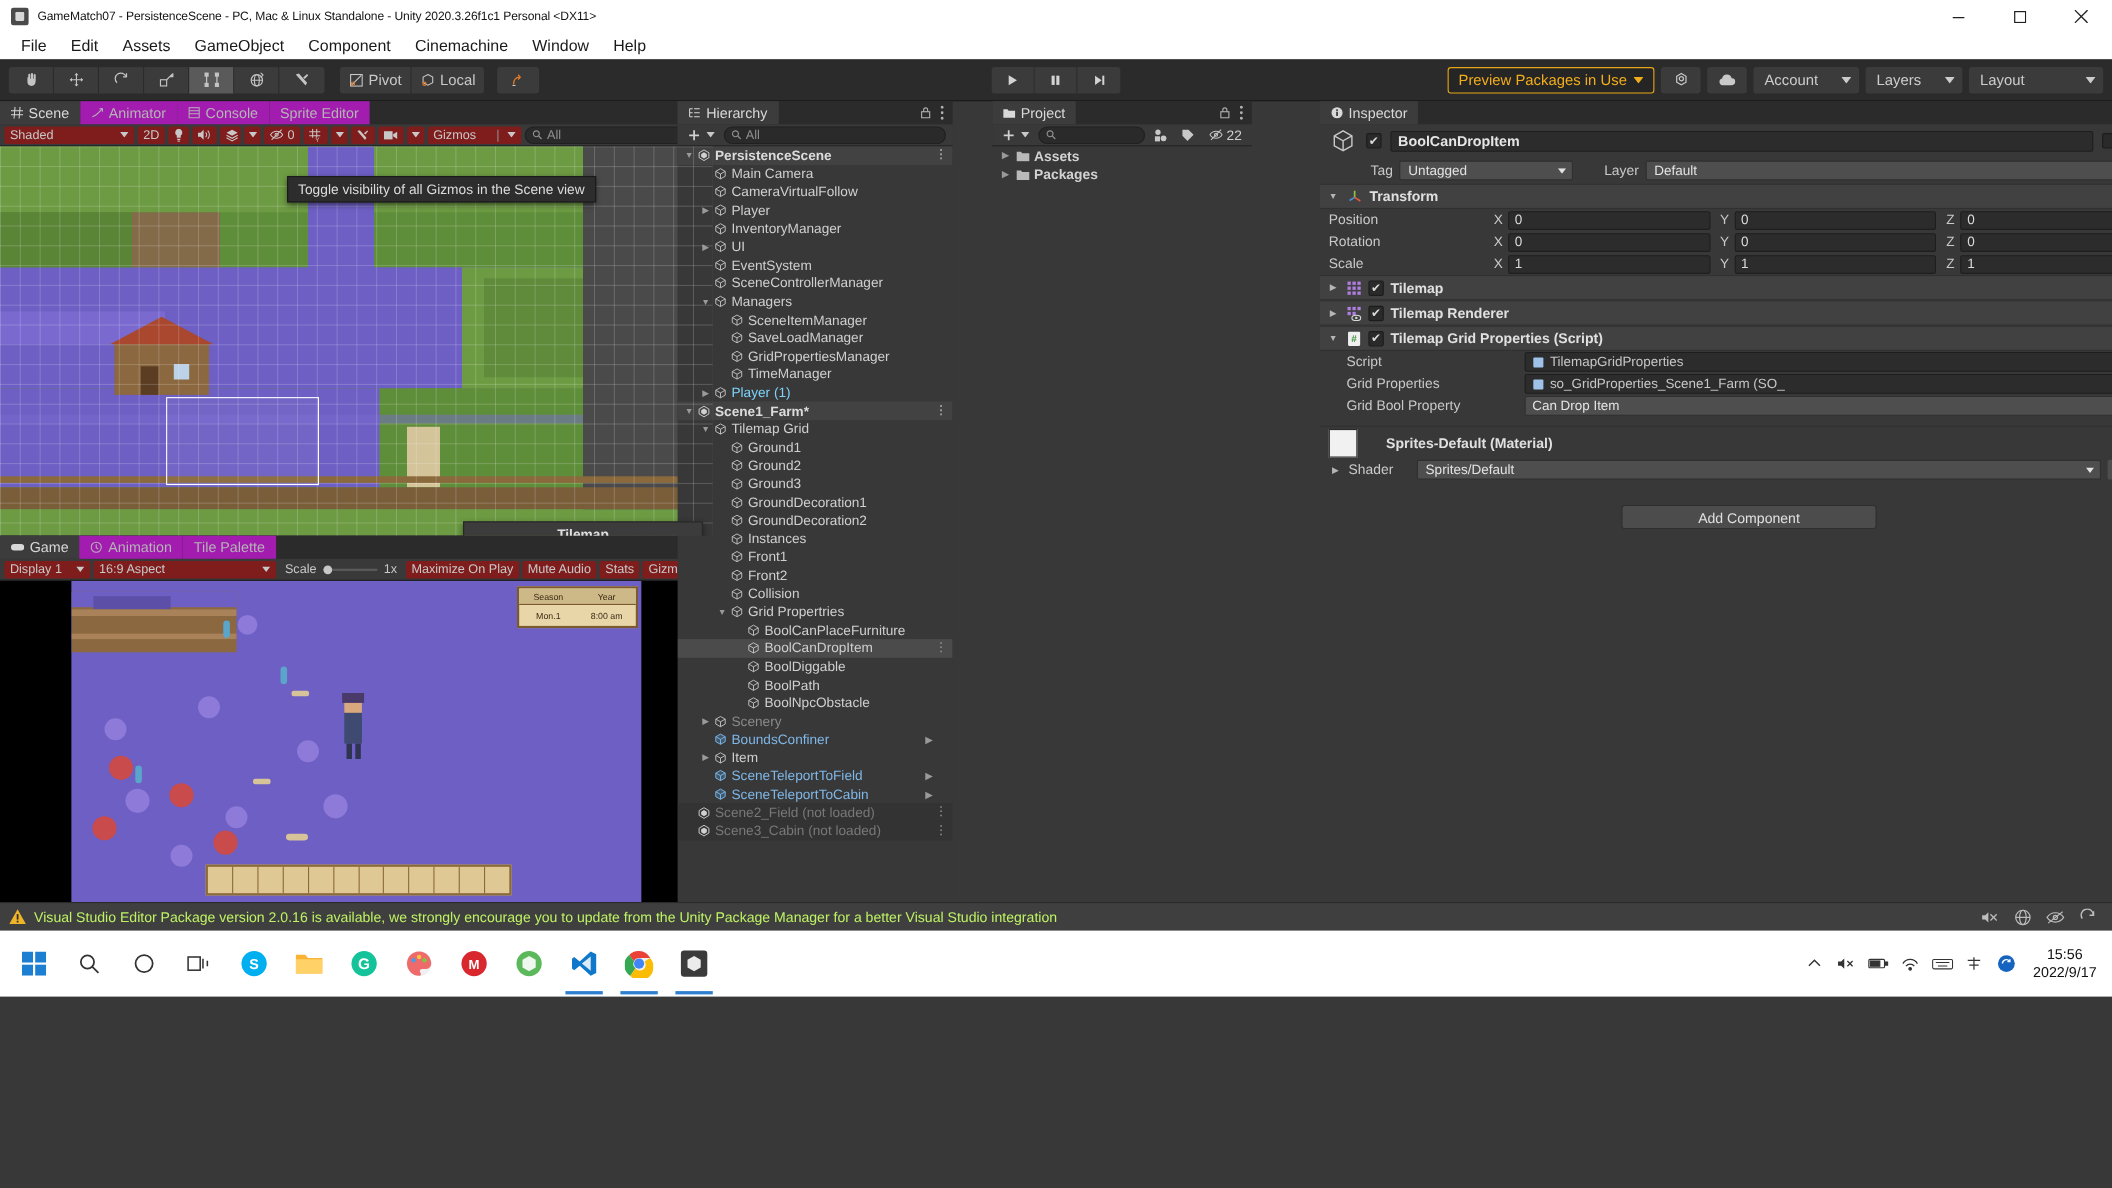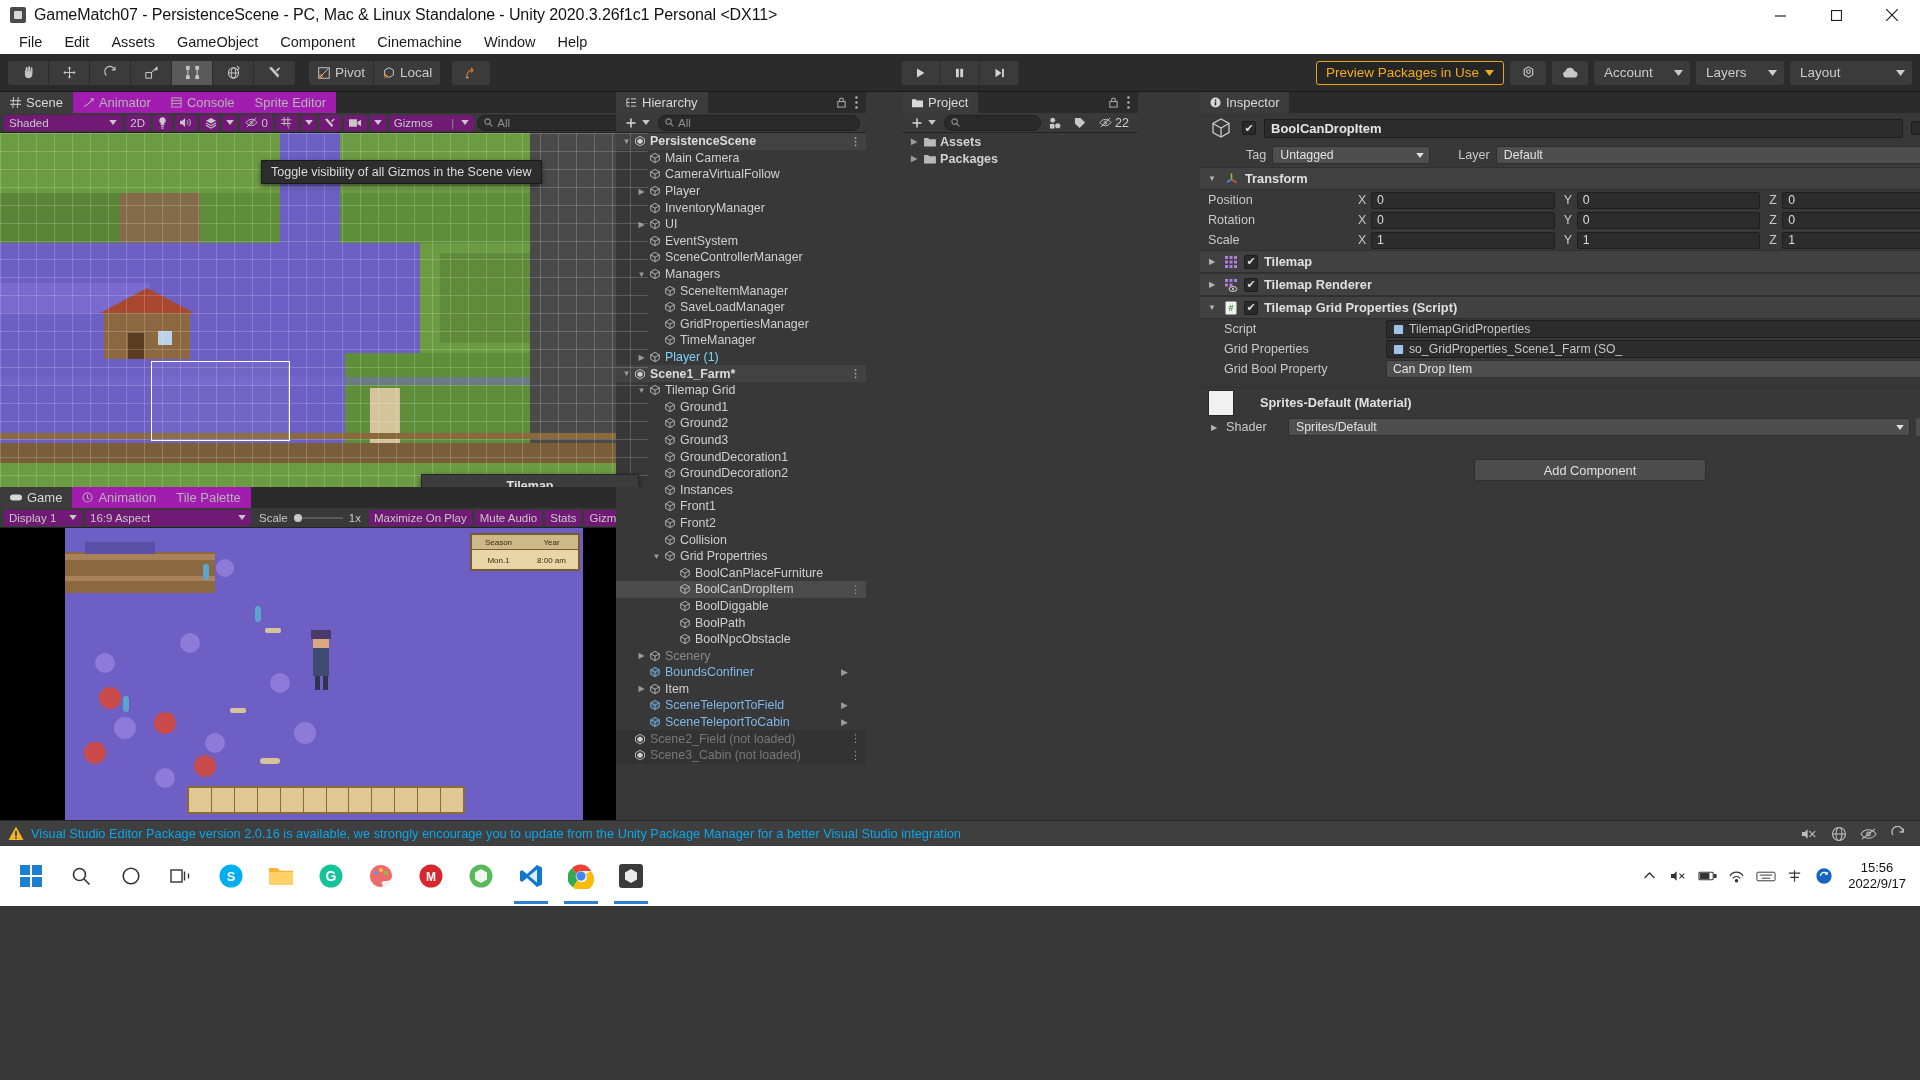--- a/index.html
+++ b/index.html
@@ -18,21 +18,21 @@
   }
   .titlebar-icon {
     width: 16px; height: 16px; margin-left: 10px; margin-right: 8px;
     background: #4a4a4a; border-radius: 2px; position: relative; flex: none;
   }
   .titlebar-icon::after {
     content: ""; position: absolute; inset: 4px;
     background: #d8d8d8; border-radius: 1px;
   }
   .titlebar-title {
-    font-size: 16px; color: #121212; white-space: nowrap;
+    font-size: 11px; color: #121212; white-space: nowrap;
     letter-spacing: -0.1px;
   }
   .win-controls {
     margin-left: auto; display: flex; height: 30px;
   }
   .win-btn {
     width: 56px; height: 30px; display: flex; align-items: center;
     justify-content: center; color: #202020;
   }
   .win-btn svg { display: block; }
@@ -122,21 +122,21 @@
   .ptab.active { background: #3c3c3c; color: #d8d8d8; }
   .ptab-icons {
     margin-left: auto; display: flex; align-items: center; gap: 8px;
     padding-right: 8px; color: #b0b0b0;
   }
   .panel-toolbar {
     height: 20px; background: #393939; display: flex; align-items: center;
     gap: 3px; padding: 0 4px; border-bottom: 1px solid #232323;
   }
   .ptb-item {
-    height: 16px; background: #701a75; border-radius: 2px; color: #c8c8c8;
+    height: 16px; background: #7f1d1d; border-radius: 2px; color: #c8c8c8;
     font-size: 11.5px; display: flex; align-items: center; padding: 0 5px;
     gap: 3px;
   }
   .searchbox {
     height: 16px; background: #2a2a2a; border: 1px solid #202020;
     border-radius: 8px; display: flex; align-items: center; gap: 4px;
     padding: 0 6px; color: #8f8f8f; font-size: 11.5px;
   }
 
   
@@ -277,21 +277,21 @@
     border: 1px solid #2e2e2e; border-radius: 3px; color: #e0e0e0;
     font-size: 12.8px; display: flex; align-items: center; justify-content: center;
   }
 
   
   .statusbar {
     position: absolute; left: 0; top: 820px; width: 1920px; height: 26px;
     background: #3f3f3f; border-top: 1px solid #2a2a2a;
     display: flex; align-items: center; padding: 0 8px; gap: 7px;
   }
-  .status-text { font-size: 12.8px; color: #0ea5e9; }
+  .status-text { font-size: 12.8px; color: #bef264; }
   .status-right { margin-left: auto; display: flex; align-items: center; gap: 13px;
     color: #bdbdbd; padding-right: 6px; }
 
   
   .taskbar {
     position: absolute; left: 0; top: 846px; width: 1920px; height: 60px;
     background: #ffffff; display: flex; align-items: center;
   }
   .tb-icons { display: flex; align-items: center; gap: 0; padding-left: 6px; }
   .tb-ico {

